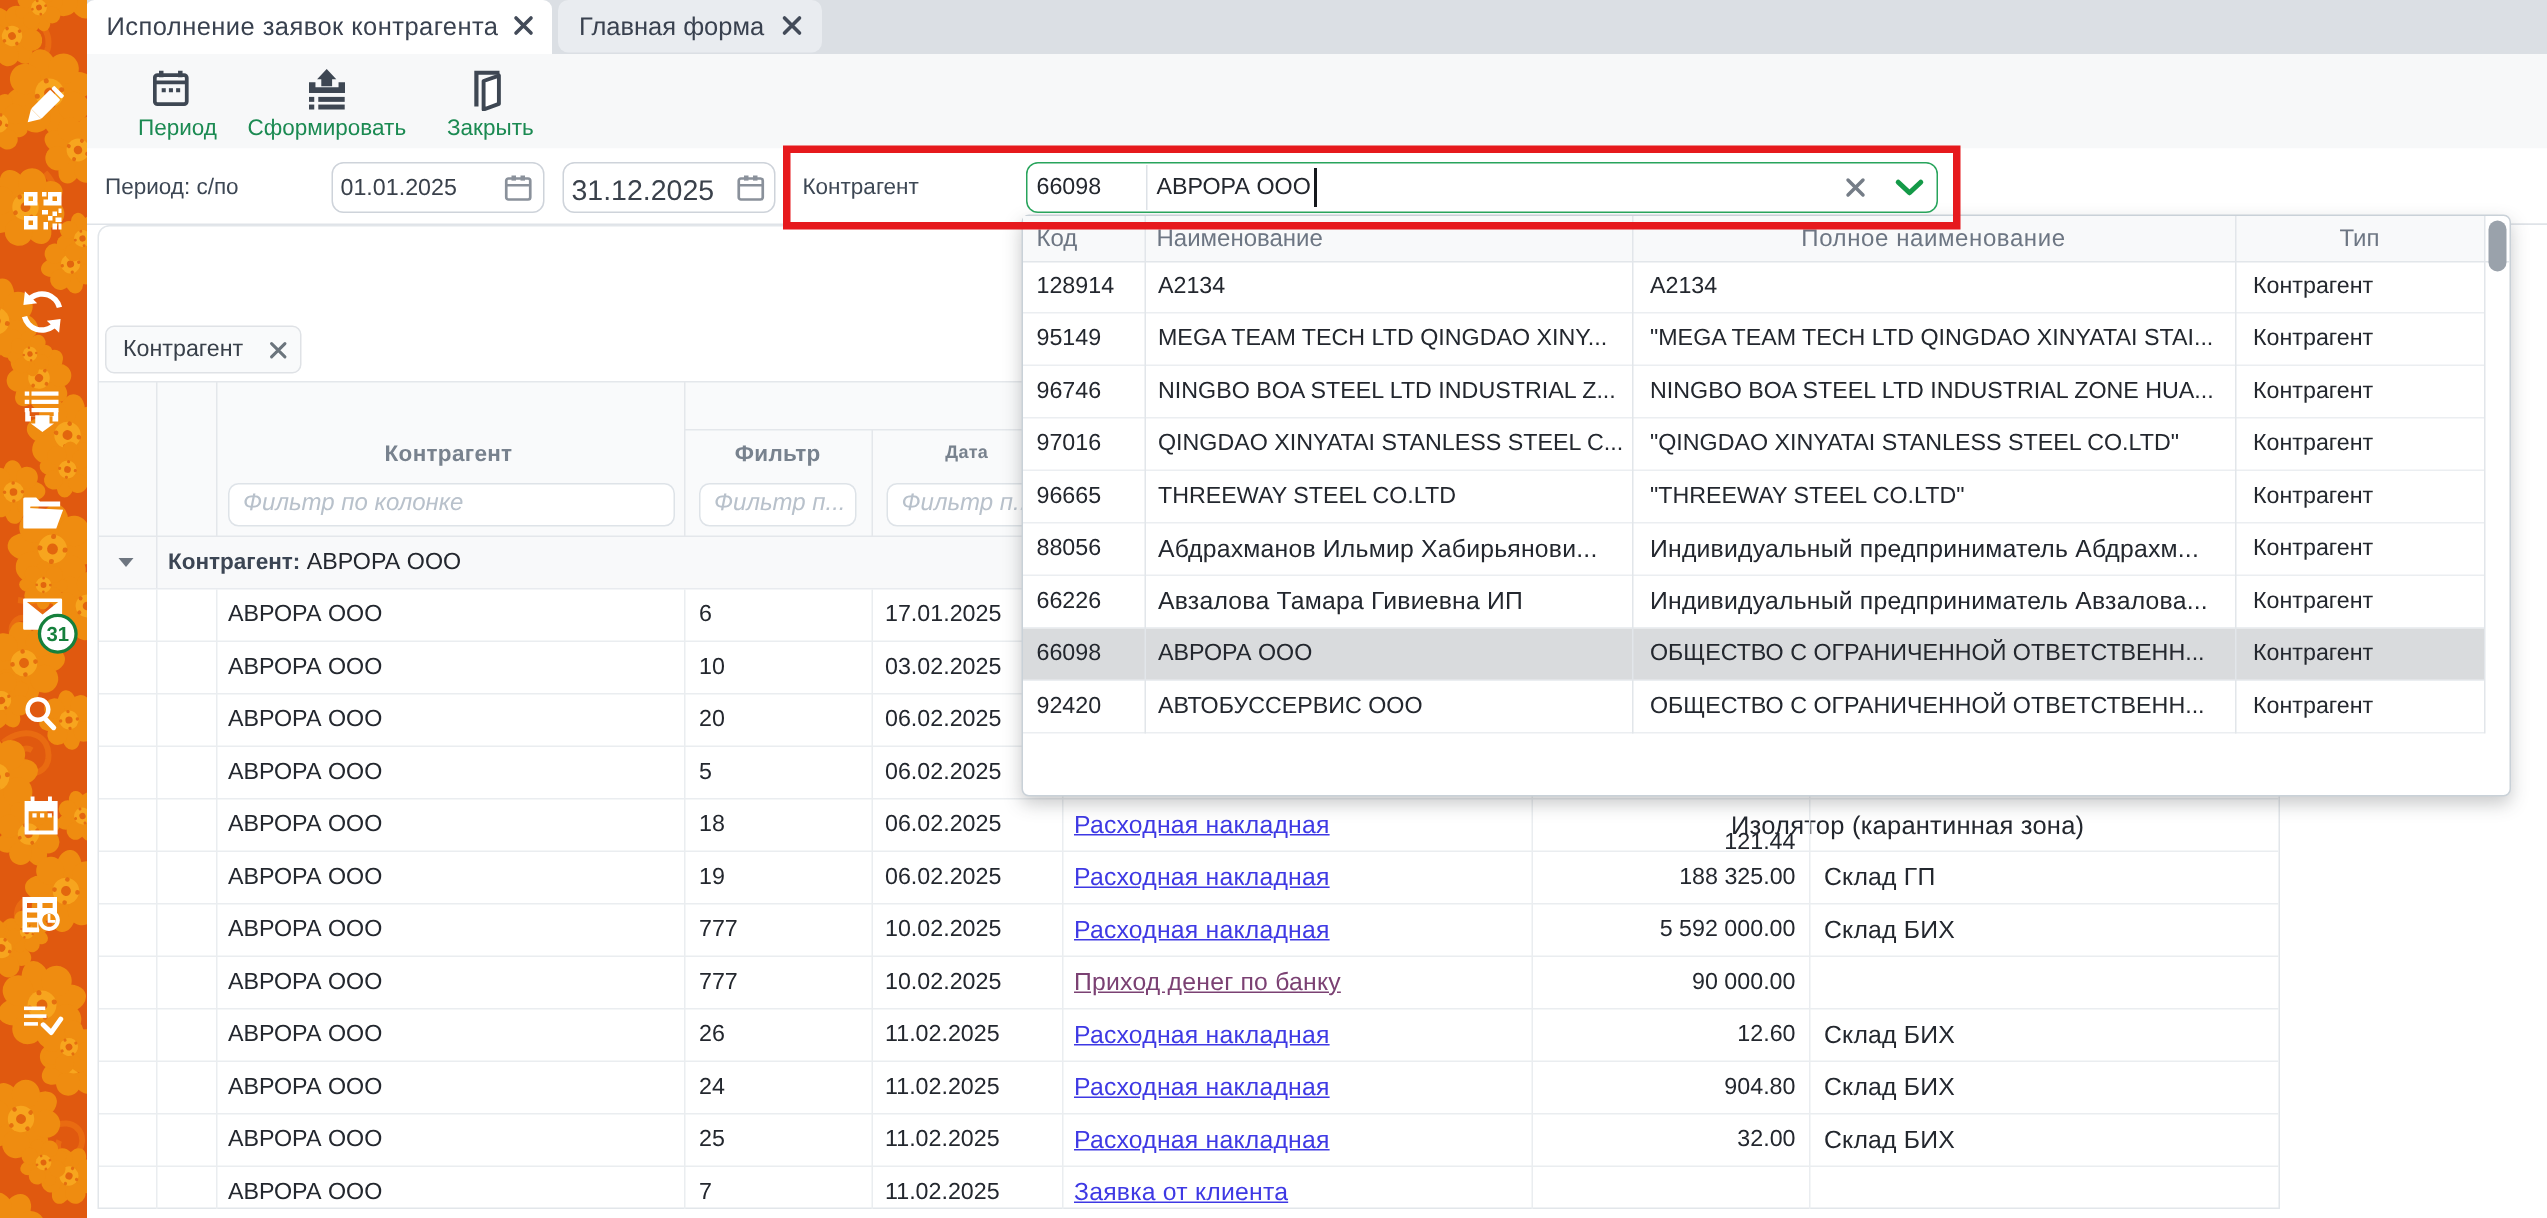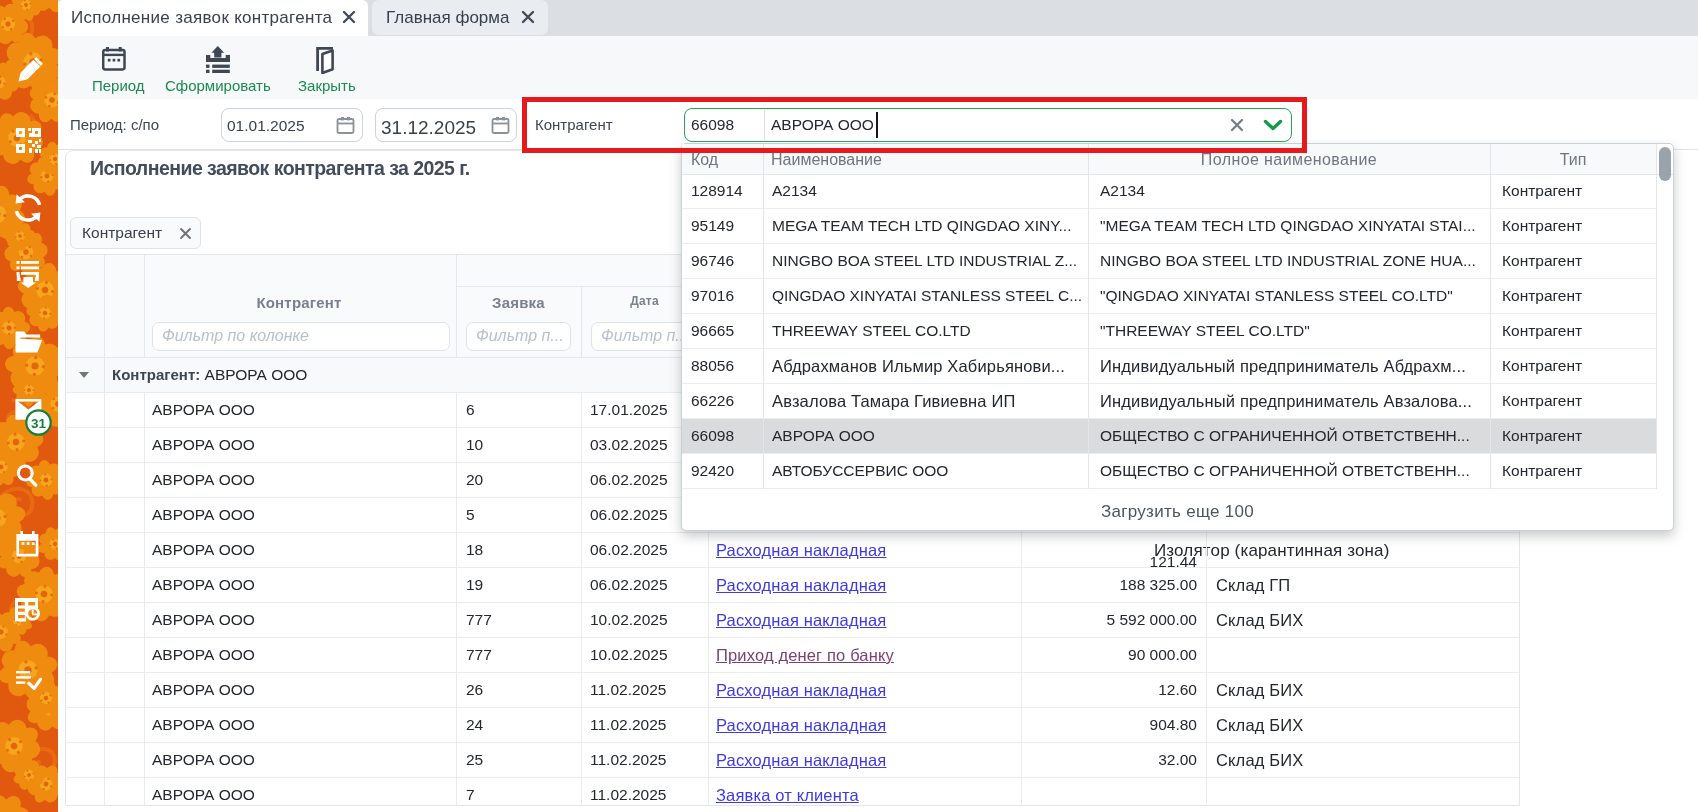--- a/index.html
+++ b/index.html
@@ -81,41 +81,40 @@
       <g fill="none" stroke="#8a919b" stroke-width="1.8">
         <rect x="1.5" y="3" width="16" height="14" rx="1.5"></rect>
         <line x1="1.5" y1="7.5" x2="17.5" y2="7.5"></line>
       </g>
       <rect x="5" y="1" width="3" height="3.4" fill="#8a919b"></rect>
       <rect x="11" y="1" width="3" height="3.4" fill="#8a919b"></rect>
     </svg>
 <div class="txt" style="left:535px;top:116px;font-size:15px;color:#3d4754;">Контрагент</div>
 
 <div class="abs" style="left:65px;top:150px;width:1455px;height:656px;background:#fff;border:1px solid #e2e6ea;border-radius:8px 8px 0 0;box-sizing:border-box;"></div>
-<div class="txt" style="left:90px;top:157px;font-size:19.5px;font-weight:bold;letter-spacing:-0.55px;color:#434c5a;">Исполнение заявок контрагента за 2025 г.</div>
 
 <div class="abs" style="left:70px;top:217px;width:131px;height:32px;background:#f9fafb;border:1px solid #dfe2e6;border-radius:6px;box-sizing:border-box;"></div>
 <div class="txt" style="left:82px;top:224px;color:#39404a;">Контрагент</div>
 <svg class="abs" style="left:179px;top:227px" width="13" height="13" viewBox="0 0 14 14">
       <path d="M2.2 2.2 L11.8 11.8 M11.8 2.2 L2.2 11.8" stroke="#6c757d" stroke-width="2.2" stroke-linecap="round"></path>
     </svg>
 
 <div class="abs" style="left:66px;top:254px;width:1453px;height:104px;background:#f9fafb;"></div>
 <div class="bd" style="left:66px;top:254px;width:1453px;height:1px;"></div>
 <div class="bd" style="left:66px;top:357px;width:1453px;height:1px;"></div>
 <div class="bd" style="left:456px;top:286px;width:1063px;height:1px;"></div>
 <div class="bd" style="left:104px;top:254px;width:1px;height:104px;"></div>
 <div class="bd" style="left:144px;top:254px;width:1px;height:104px;"></div>
 <div class="bd" style="left:456px;top:254px;width:1px;height:104px;"></div>
 <div class="bd" style="left:581px;top:286px;width:1px;height:72px;"></div>
 <div class="bd" style="left:708px;top:286px;width:1px;height:72px;"></div>
 <div class="bd" style="left:1021px;top:286px;width:1px;height:72px;"></div>
 <div class="bd" style="left:1206px;top:286px;width:1px;height:72px;"></div>
 <div class="txt" style="left:142px;top:294px;width:314px;text-align:center;font-weight:bold;font-size:15px;letter-spacing:0.2px;color:#78828e;">Контрагент</div>
-<div class="txt" style="left:456px;top:294px;width:125px;text-align:center;font-weight:bold;font-size:15px;letter-spacing:0.2px;color:#78828e;">Заявка</div>
+<div class="txt" style="left:456px;top:294px;width:125px;text-align:center;font-weight:bold;font-size:15px;letter-spacing:0.2px;color:#78828e;">Фильтр</div>
 <div class="txt" style="left:581px;top:294px;width:127px;text-align:center;font-weight:bold;font-size:12px;letter-spacing:0.2px;color:#78828e;">Дата</div>
 <div class="abs" style="left:152px;top:322px;width:298px;height:29px;background:#fff;border:1px solid #dee3e8;border-radius:7px;box-sizing:border-box;"></div>
 <div class="txt" style="left:162px;top:327px;font-style:italic;font-size:16px;color:#b8c1cb;">Фильтр по колонке</div>
 <div class="abs" style="left:466px;top:322px;width:105px;height:29px;background:#fff;border:1px solid #dee3e8;border-radius:7px;box-sizing:border-box;"></div>
 <div class="txt" style="left:476px;top:327px;font-style:italic;font-size:16px;color:#b8c1cb;">Фильтр п...</div>
 <div class="abs" style="left:591px;top:322px;width:107px;height:29px;background:#fff;border:1px solid #dee3e8;border-radius:7px;box-sizing:border-box;"></div>
 <div class="txt" style="left:601px;top:327px;font-style:italic;font-size:16px;color:#b8c1cb;">Фильтр п...</div>
 
 <div class="abs" style="left:66px;top:358px;width:1453px;height:34px;background:#f8f9fa;"></div>
 <div class="bd" style="left:66px;top:392px;width:1453px;height:1px;background:#e8ebef;"></div>
@@ -268,21 +267,20 @@
   <div class="txt" style="left:90px;top:8px;">АВРОРА ООО</div>
   <div class="txt" style="left:418px;top:8px;">ОБЩЕСТВО С ОГРАНИЧЕННОЙ ОТВЕТСТВЕНН...</div>
   <div class="txt" style="left:820px;top:8px;">Контрагент</div>
 </div>
 <div class="abs" style="left:682px;top:454px;width:974px;height:35px;border-bottom:1px solid #ebeef1;box-sizing:border-box;z-index:41;">
   <div class="txt" style="left:9px;top:8px;">92420</div>
   <div class="txt" style="left:90px;top:8px;">АВТОБУССЕРВИС ООО</div>
   <div class="txt" style="left:418px;top:8px;">ОБЩЕСТВО С ОГРАНИЧЕННОЙ ОТВЕТСТВЕНН...</div>
   <div class="txt" style="left:820px;top:8px;">Контрагент</div>
 </div>
-<div class="txt" style="left:681px;top:502px;width:993px;text-align:center;font-size:17px;letter-spacing:0.3px;color:#4c5560;z-index:41;">Загрузить еще 100</div>
 <div class="abs" style="left:763px;top:144px;width:1px;height:345px;background:#e2e6ea;z-index:42;"></div>
 <div class="abs" style="left:1088px;top:144px;width:1px;height:345px;background:#e2e6ea;z-index:42;"></div>
 <div class="abs" style="left:1490px;top:144px;width:1px;height:345px;background:#e2e6ea;z-index:42;"></div>
 <div class="abs" style="left:1656px;top:144px;width:1px;height:345px;background:#e2e6ea;z-index:42;"></div>
 <div class="abs" style="left:1659px;top:147px;width:12px;height:34px;background:#9aa2ab;border-radius:6px;z-index:42;"></div>
 
 <div class="abs" style="left:684px;top:108px;width:608px;height:34px;background:#fff;border:1.6px solid #28a45c;border-radius:8px;box-sizing:border-box;z-index:45;"></div>
 <div class="txt" style="left:691px;top:116px;z-index:46;">66098</div>
 <div class="abs" style="left:764px;top:110px;width:1px;height:30px;background:#dde2e7;z-index:46;"></div>
 <div class="txt" style="left:771px;top:116px;z-index:46;">АВРОРА ООО</div>

